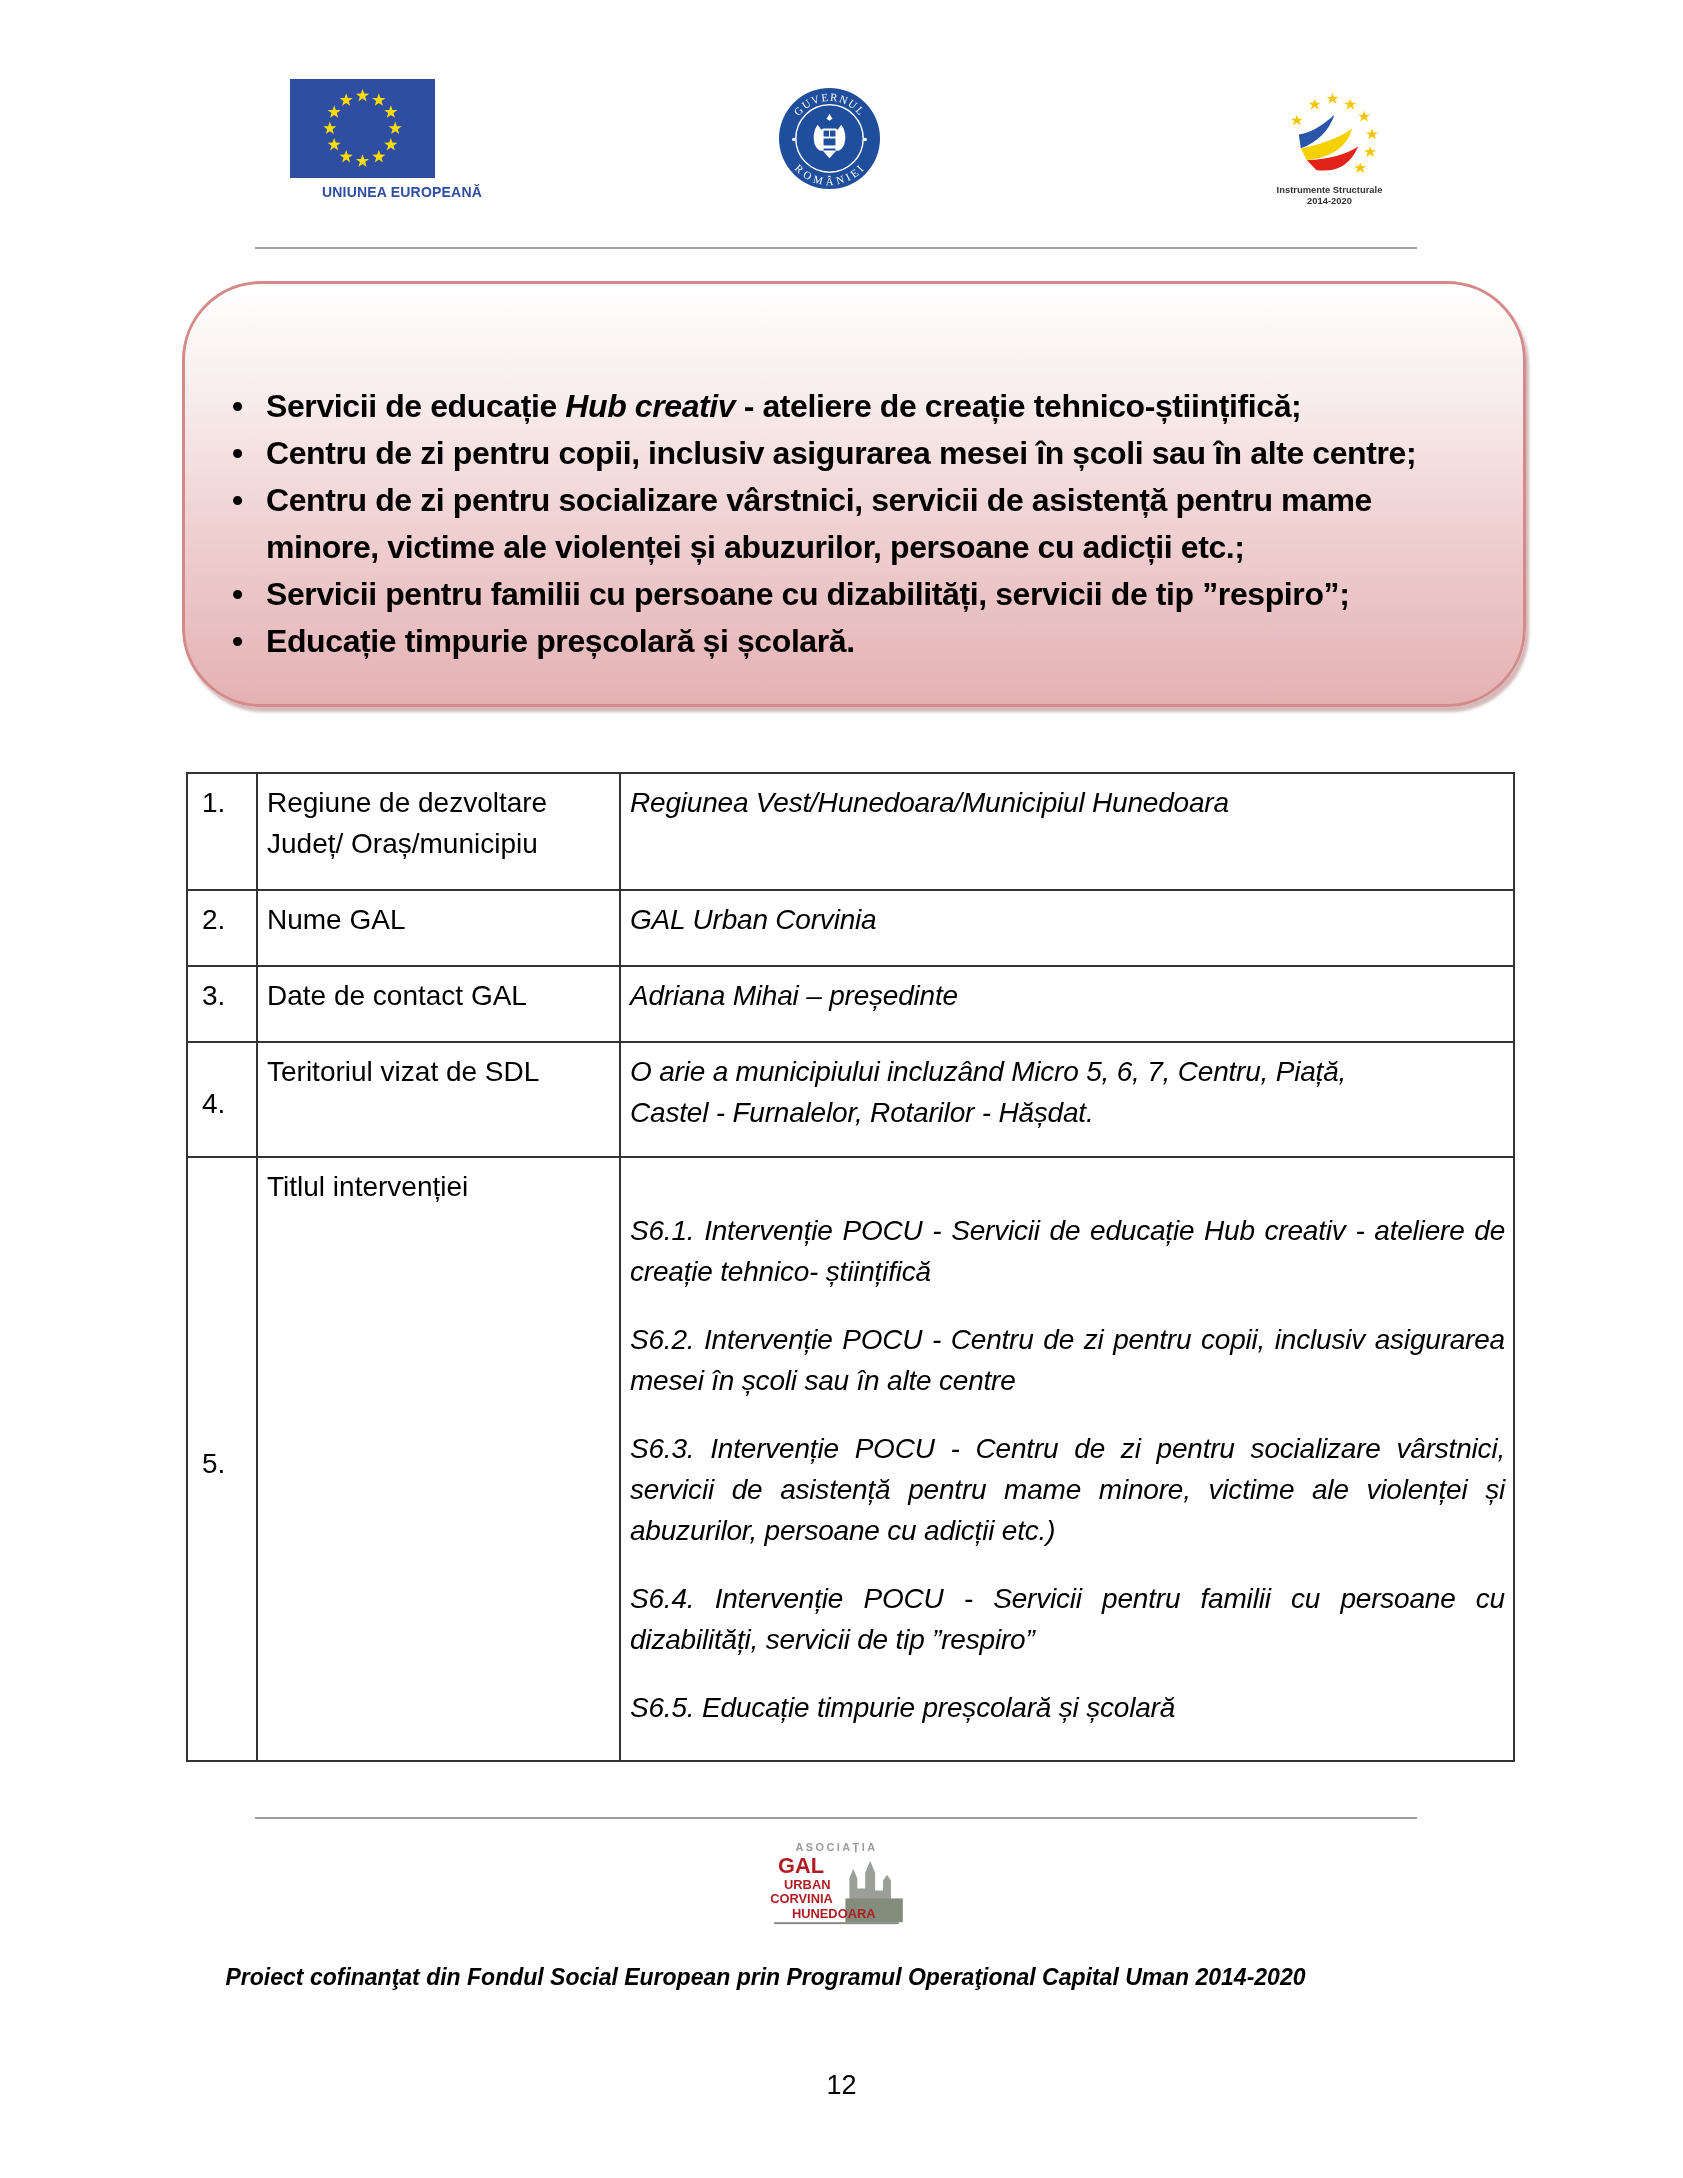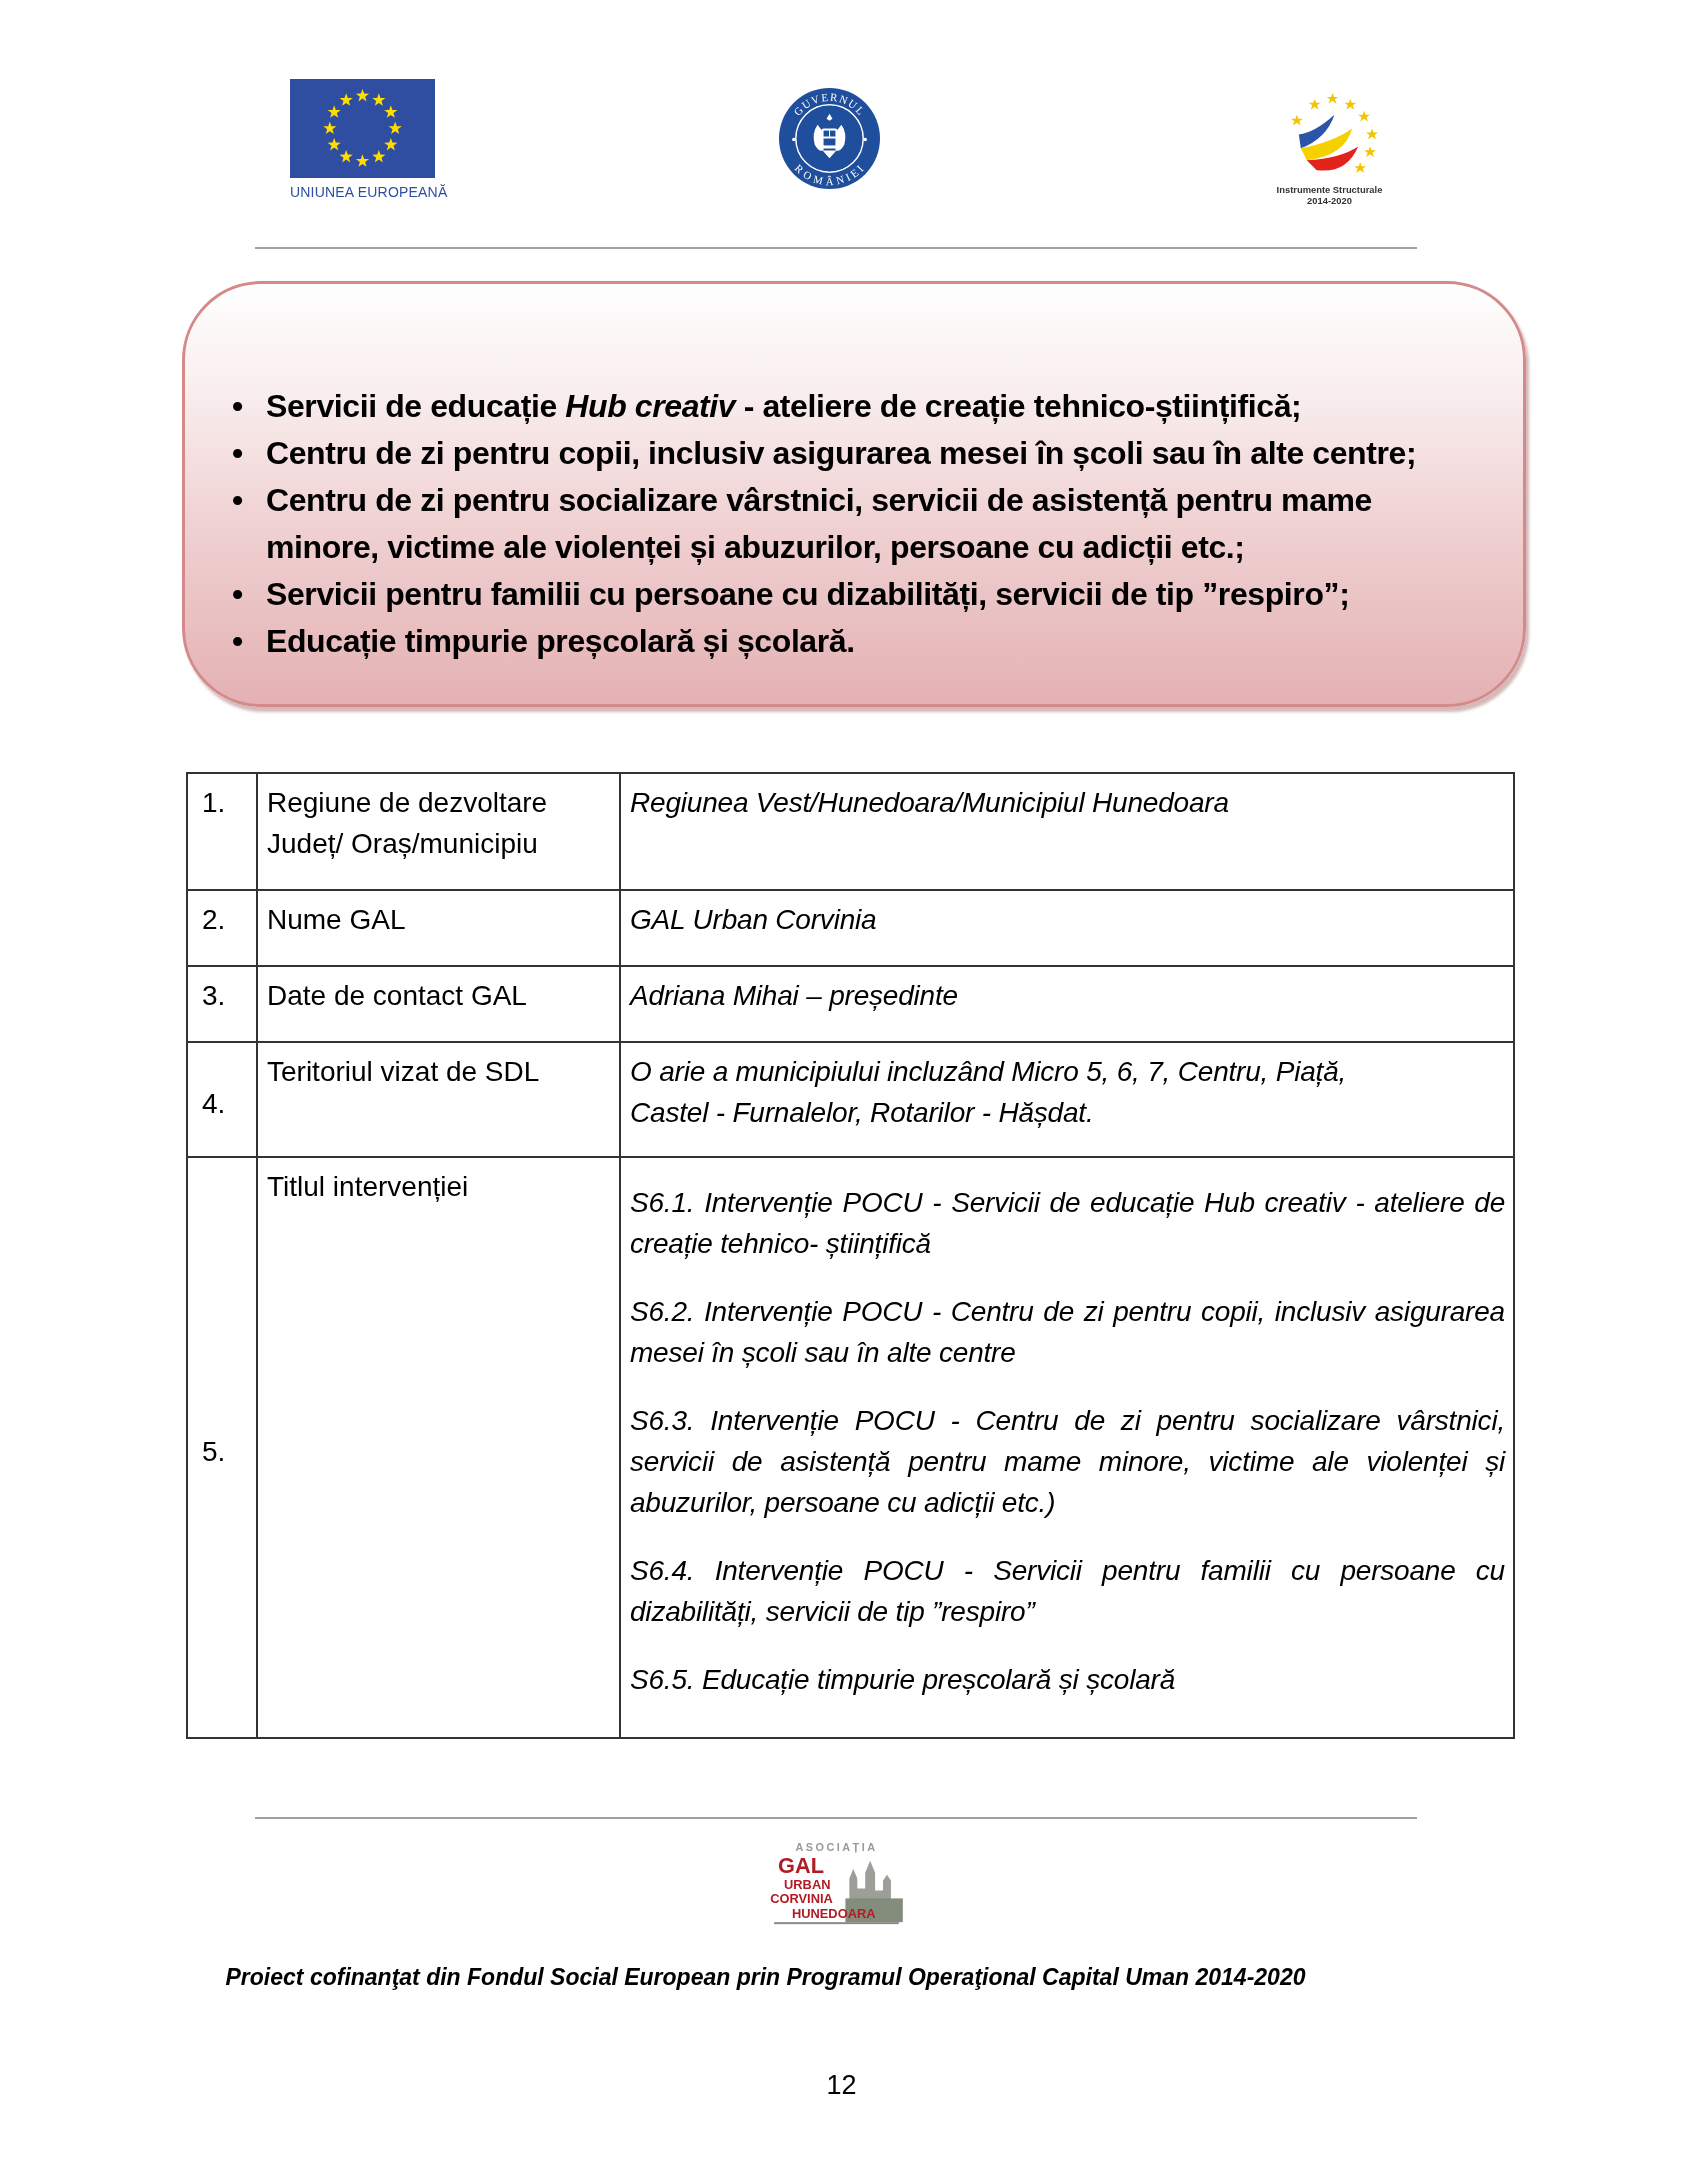--- a/index.html
+++ b/index.html
@@ -4,21 +4,21 @@
 <style>
   html, body { margin:0; padding:0; background:#ffffff; }
   body { width:1683px; height:2178px; position:relative; overflow:hidden;
          font-family:"Liberation Sans", "DejaVu Sans", sans-serif; color:#000; }
   .abs { position:absolute; }
 
   
   #eu-logo { left:290px; top:79px; width:145px; }
   #eu-flag { width:145px; height:99px; background:#2f4ea2; position:relative; }
   #eu-flag svg { position:absolute; left:0; top:0; }
-  #eu-label { margin-top:6px; font-size:14px; font-weight:normal; color:#2f4ea2; letter-spacing:0.2px; white-space:nowrap; font-family:"Liberation Sans", sans-serif; }
+  #eu-label { margin-top:6px; font-size:14px; font-weight:bold; color:#2f4ea2; letter-spacing:0.2px; white-space:nowrap; font-family:"Liberation Sans", sans-serif;margin-left:32px; }
 
   #gov-logo { left:778px; top:87px; width:103px; height:103px; }
 
   #is-logo { left:1255px; top:87px; width:149px; height:124px; }
   #is-label { position:absolute; left:0; top:97px; width:149px; text-align:center; font-size:9.4px; font-weight:bold; color:#333; line-height:11px; font-family:"Liberation Sans", sans-serif; }
 
   .rule { position:absolute; height:2px; background:#a0a0a0; }
 
   
   #info-box { left:182px; top:281px; width:1344px; height:426px; border:3px solid #d48a8a; border-radius:79px;
@@ -177,21 +177,21 @@
     <td class="num mid">4.</td>
     <td>Teritoriul vizat de SDL</td>
     <td class="val">
       <div>O arie a municipiului incluzând Micro 5, 6, 7, Centru, Piață,</div>
       <div>Castel - Furnalelor, Rotarilor - Hășdat.</div>
     </td>
   </tr>
   <tr style="height:581px;">
     <td class="num mid">5.</td>
     <td>Titlul intervenției</td>
-    <td class="val" style="padding-top:24px; padding-bottom:20px; padding-right:8px;">
+    <td class="val" style="padding-top:52px; padding-bottom:20px; padding-right:8px;">
       <p class="para">S6.1. Intervenție POCU - Servicii de educație Hub creativ - ateliere de creație tehnico- științifică</p>
       <p class="para">S6.2. Intervenție POCU -  Centru de zi pentru copii, inclusiv asigurarea mesei în școli sau în alte centre</p>
       <p class="para">S6.3. Intervenție POCU - Centru de zi pentru socializare vârstnici, servicii de asistență pentru mame minore, victime ale violenței și abuzurilor, persoane cu adicții etc.)</p>
       <p class="para">S6.4. Intervenție POCU - Servicii pentru familii cu persoane cu dizabilități, servicii de tip ”respiro”</p>
       <p class="para">S6.5. Educație timpurie preșcolară și școlară</p>
     </td>
   </tr>
 </tbody>
   </table>
 

